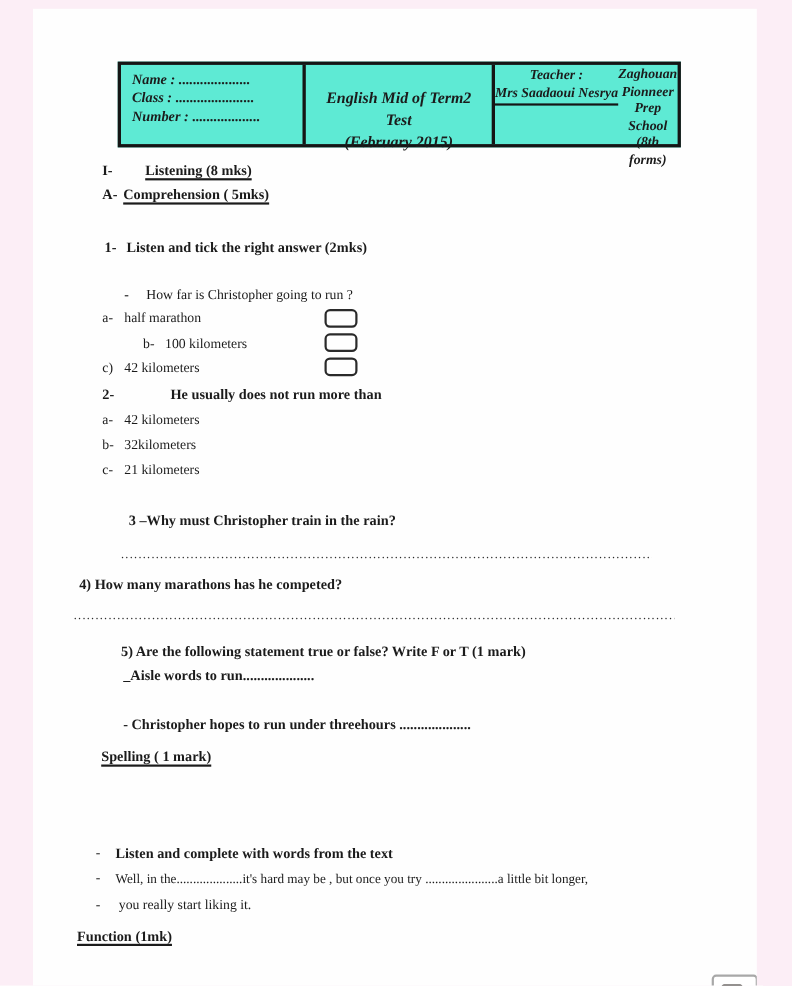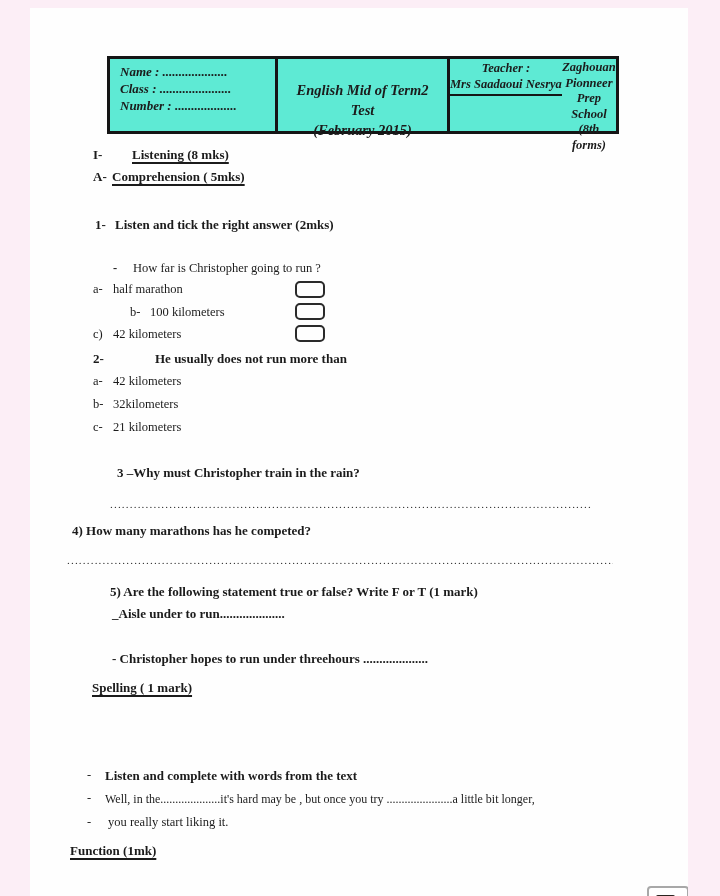--- a/index.html
+++ b/index.html
@@ -108,21 +108,21 @@
   <span class="abs t12" style="left:63px;top:389px;"><span class="opt-letter">b-</span><span>32kilometers</span></span>
   <span class="abs t12" style="left:63px;top:412px;"><span class="opt-letter">c-</span><span>21 kilometers</span></span>
 
   <span class="abs b t13" style="left:77px;top:457px;margin-left:10px;">3 –Why must Christopher train in the rain?</span>
   <div class="dotline" style="left:80px;top:489px;width:482px;">........................................................................................................................................................................................................</div>
 
   <span class="abs b t13" style="left:42px;top:515px;">4) How many marathons has he competed?</span>
   <div class="dotline" style="left:37px;top:545px;width:546px;">........................................................................................................................................................................................................................</div>
 
   <span class="abs b t13" style="left:80px;top:576px;">5) Are the following statement true or false? Write F or T (1 mark)</span>
-  <span class="abs b t13" style="left:82px;top:598px;">_Aisle under to run....................</span>
+  <span class="abs b t13" style="left:82px;top:598px;">_Aisle words to run....................</span>
   <span class="abs b t13" style="left:82px;top:643px;">- Christopher hopes to run under threehours ....................</span>
 
   <span class="abs b t13 u" style="left:62px;top:672px;">Spelling ( 1 mark)</span>
 
   <span class="abs t12" style="left:57px;top:760px;">-</span>
   <span class="abs b t13" style="left:75px;top:760px;">Listen and complete with words from the text</span>
 
   <span class="abs t12" style="left:57px;top:783px;">-</span>
   <span class="abs" style="left:75px;top:784px;font-size:12px;">Well, in the....................it's hard may be , but once you try ......................a little bit longer,</span>
 

